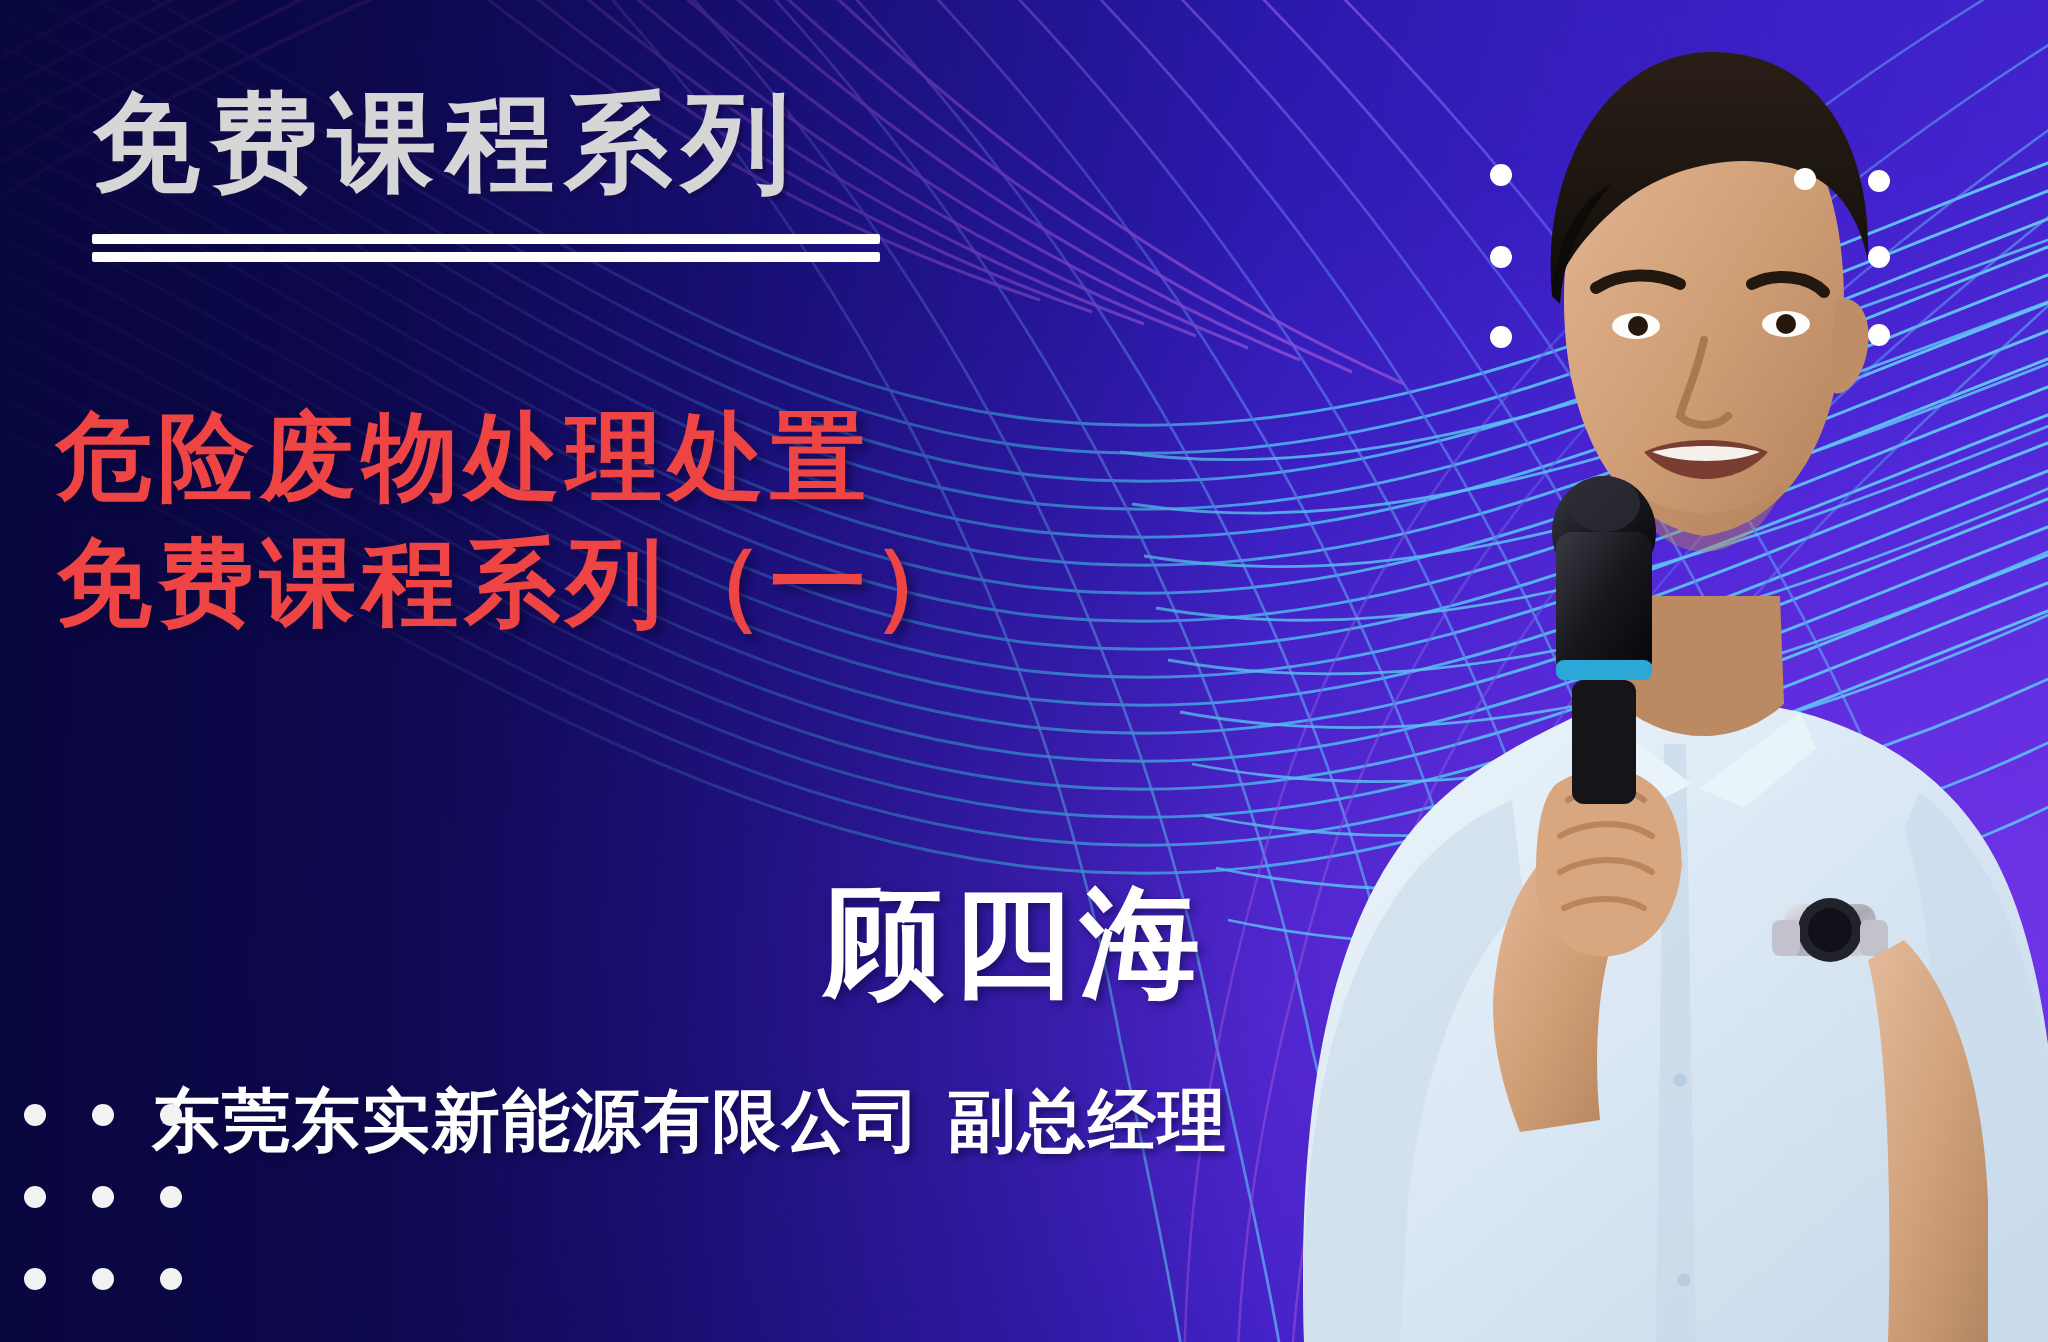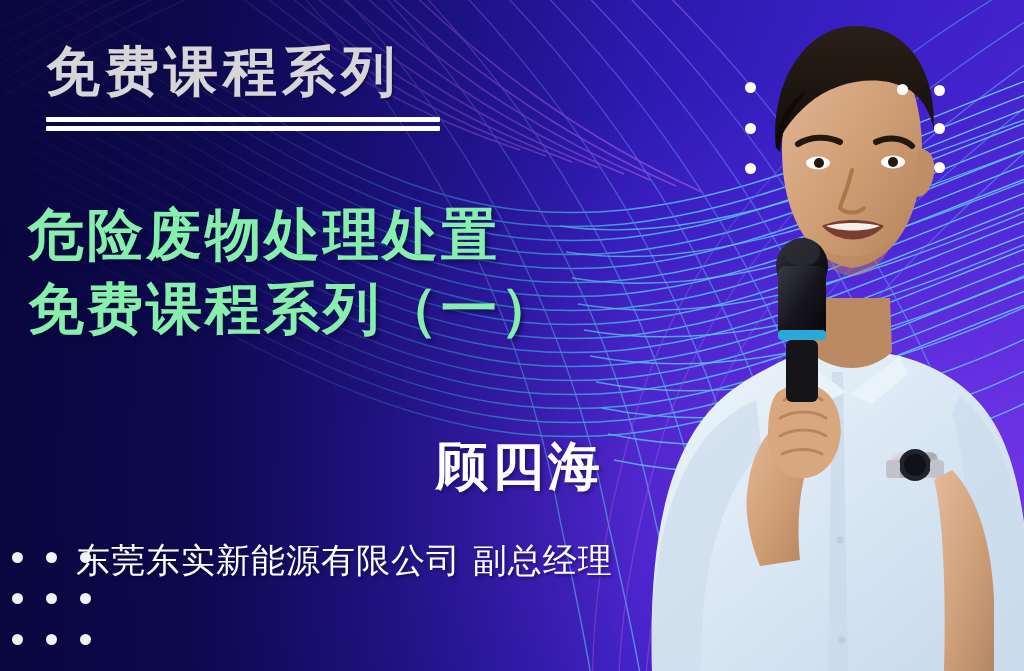--- a/index.html
+++ b/index.html
@@ -67,48 +67,48 @@
   .rule + .rule { margin-top: 4px; }
 
   
   .title-block {
     position: absolute;
     left: 28px;
     top: 198px;
     width: 680px;
   }
   .title-line {
-    font-size: 56px;
+    font-size: 48px;
     line-height: 1.32;
     font-weight: 700;
-    color: #86efac;
+    color: #ef4444;
     letter-spacing: 3px;
     white-space: nowrap;
     text-shadow: 3px 3px 4px rgba(10,5,55,0.55);
   }
 
   
   .speaker-name {
     position: absolute;
     left: 0;
     top: 432px;
     width: 604px;
     text-align: right;
-    font-size: 52px;
+    font-size: 60px;
     font-weight: 700;
     color: #ffffff;
     letter-spacing: 4px;
     text-shadow: 2px 2px 4px rgba(10,5,55,0.5);
   }
   .speaker-role {
     position: absolute;
     left: 76px;
     top: 538px;
     font-size: 34px;
-    font-weight: 400;
+    font-weight: 700;
     color: #ffffff;
     letter-spacing: 1px;
     white-space: nowrap;
     text-shadow: 2px 2px 3px rgba(10,5,55,0.55);
   }
 
   
   .dot-grid {
     position: absolute;
     left: 12px;

